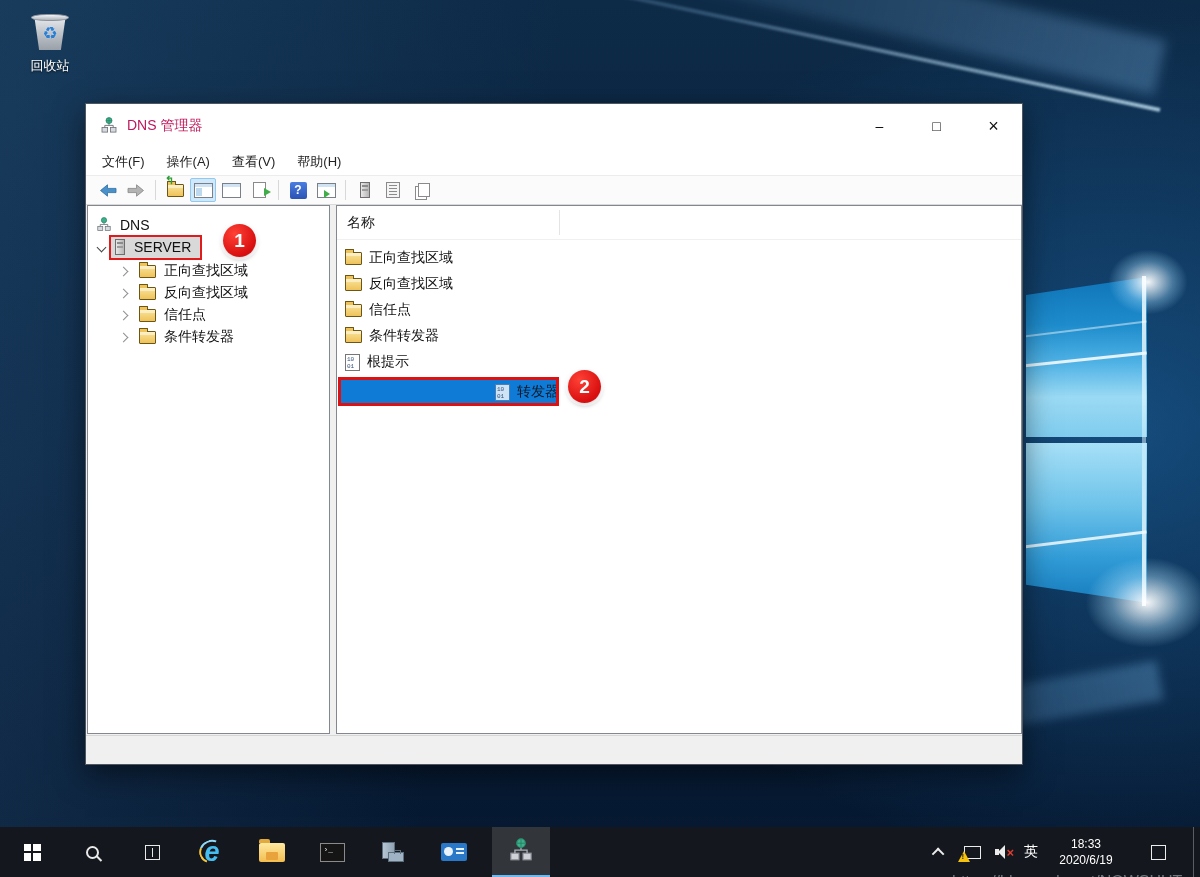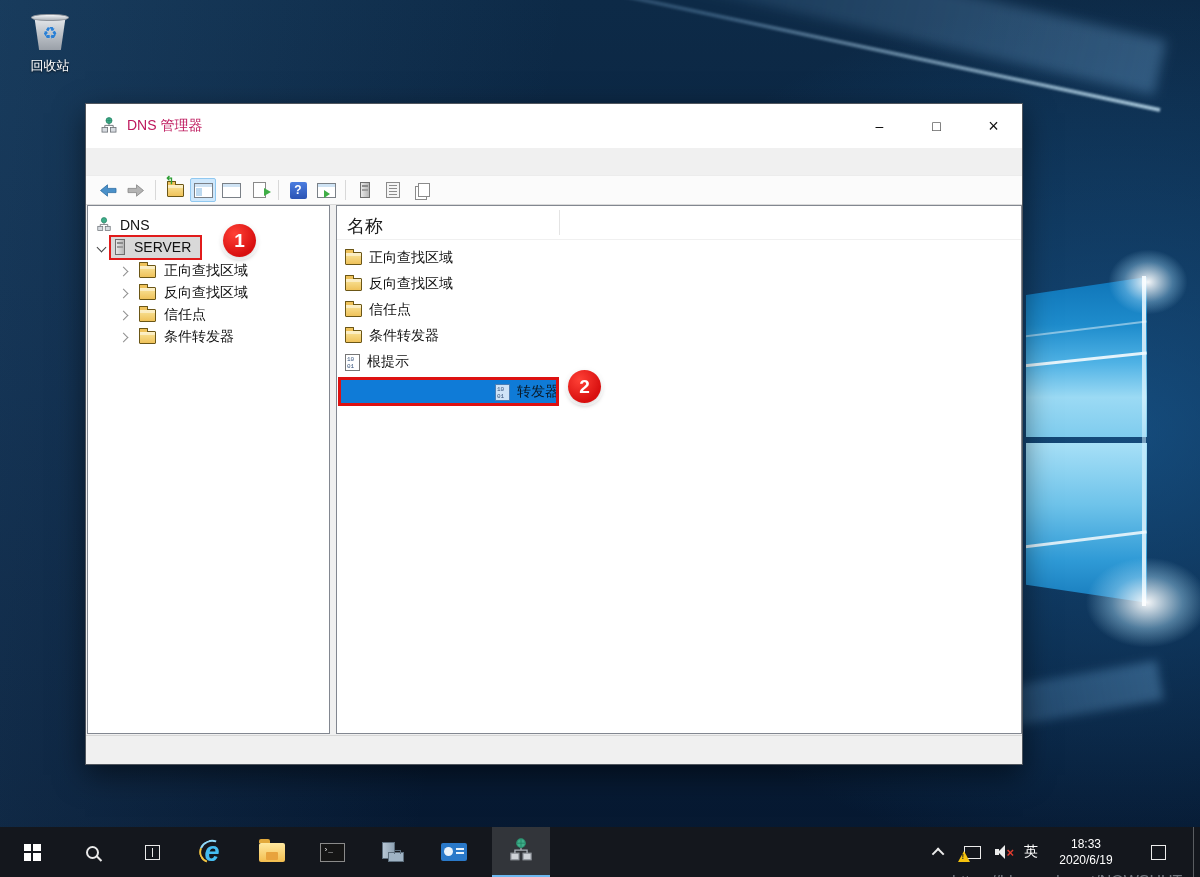--- a/index.html
+++ b/index.html
@@ -134,21 +134,21 @@
   .statusbar { position:absolute; left:0; right:0; bottom:0; height:29px;
     background:#f0f0f0; border-top:1px solid #d6d6d6; }
 
   .trow { position:absolute; left:0; right:2px; height:22px; display:flex; align-items:center; }
   .trow .lbl { margin-left:8px; white-space:nowrap; }
   .server-sel { display:flex; align-items:center; background:#d9d9d9; height:21px;
     padding:0 9px 0 4px; outline:2px solid #e11b1b; }
   .server-sel .lbl { margin-left:9px; }
 
   .lheader { position:absolute; left:0; top:0; right:0; height:34px; border-bottom:1px solid #f0f0f0; }
-  .lheader .htext { position:absolute; left:10px; top:8px; font-size:18px; color:#1a1a1a; }
+  .lheader .htext { position:absolute; left:10px; top:8px; font-size:14px; color:#1a1a1a; }
   .lheader .hsep { position:absolute; left:222px; top:4px; width:1px; height:25px; background:#e4e4e4; }
   .lrow { position:absolute; left:2px; height:26px; display:flex; align-items:center; padding-left:6px; }
   .lrow .lbl { margin-left:7px; white-space:nowrap; }
   .lrow.sel { width:220px; background:#0f7bd7; color:#0a1824; }
   .sel-redbox { position:absolute; left:-1px; top:-2px; width:221px; height:29px;
     border:3px solid #dd1111; pointer-events:none; }
 
   
   .badge { position:absolute; width:33px; height:33px; border-radius:50%;
     background:radial-gradient(circle at 35% 30%, #ff4136, #d80f0f 70%);
@@ -259,20 +259,26 @@
         <path d="M6.2 3.6 H11.8 M9 0.8 V6.4" stroke="#1d7a5c" stroke-width="0.5" fill="none"></path>
       </svg>
       <span class="title-text">DNS 管理器</span>
       <div class="controls">
         <div class="wbtn">–</div>
         <div class="wbtn">□</div>
         <div class="wbtn close">×</div>
       </div>
     </div>
 
+    <div class="menubar">
+      <div class="menu-item">文件(F)</div>
+      <div class="menu-item">操作(A)</div>
+      <div class="menu-item">查看(V)</div>
+      <div class="menu-item">帮助(H)</div>
+    </div>
 
     <div class="toolbar">
       <div class="ti">
         <svg width="18" height="13" viewBox="0 0 18 13">
             <path d="M8.5 0.8 L1.5 6.5 L8.5 12.2 L8.5 8.6 L17 8.6 L17 4.4 L8.5 4.4 Z" fill="#4a90c9" stroke="#2c6da3" stroke-width="0.8"></path>
           </svg>
       </div>
       <div class="ti">
         <svg width="18" height="13" viewBox="0 0 18 13">
             <path d="M9.5 0.8 L16.5 6.5 L9.5 12.2 L9.5 8.6 L1 8.6 L1 4.4 L9.5 4.4 Z" fill="#b3b3b3" stroke="#858585" stroke-width="0.8"></path>

